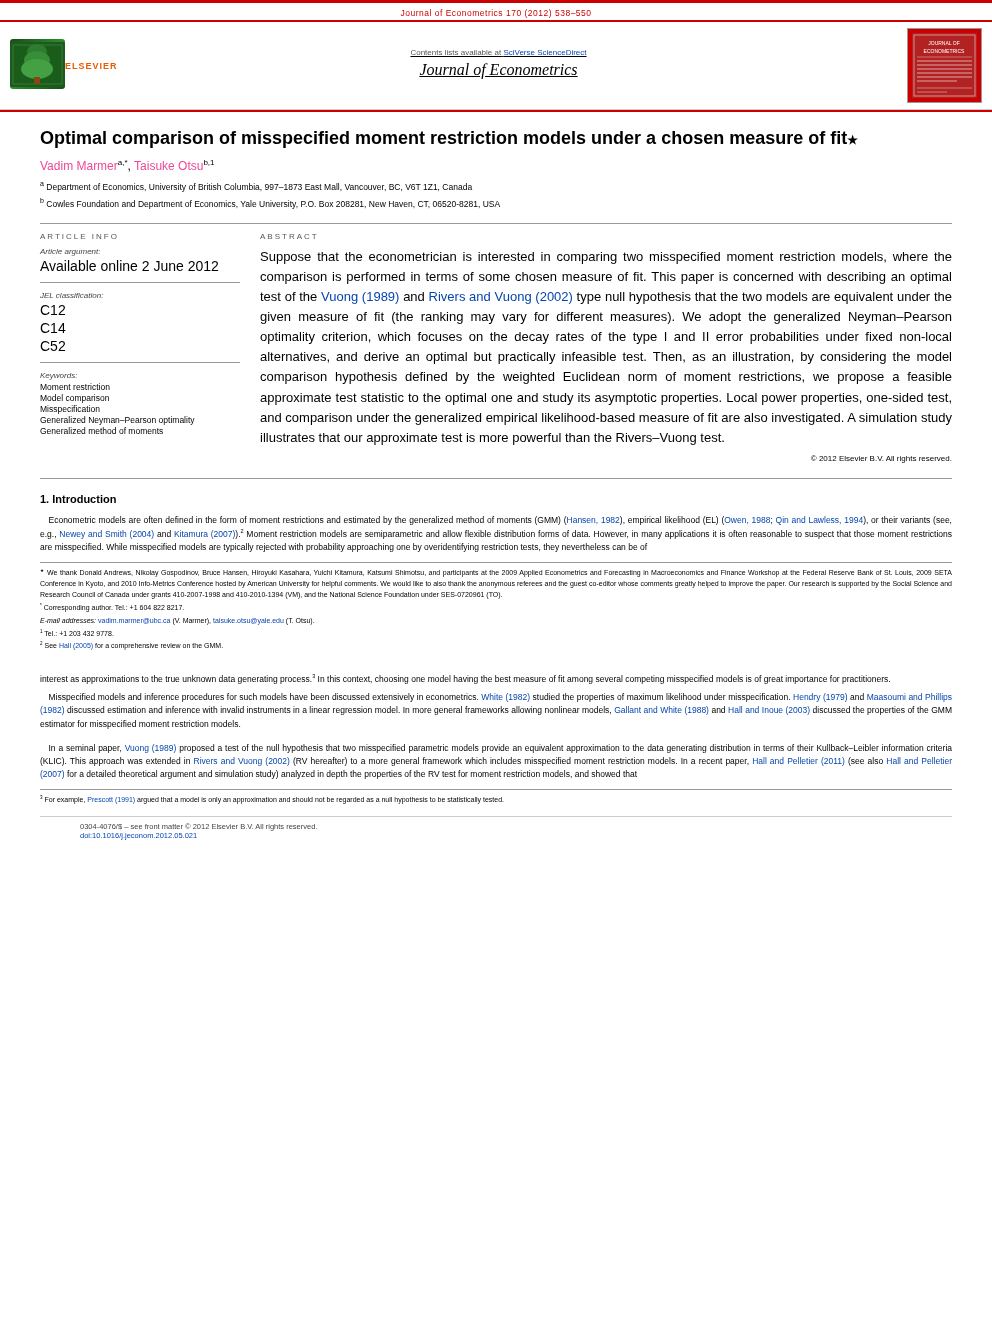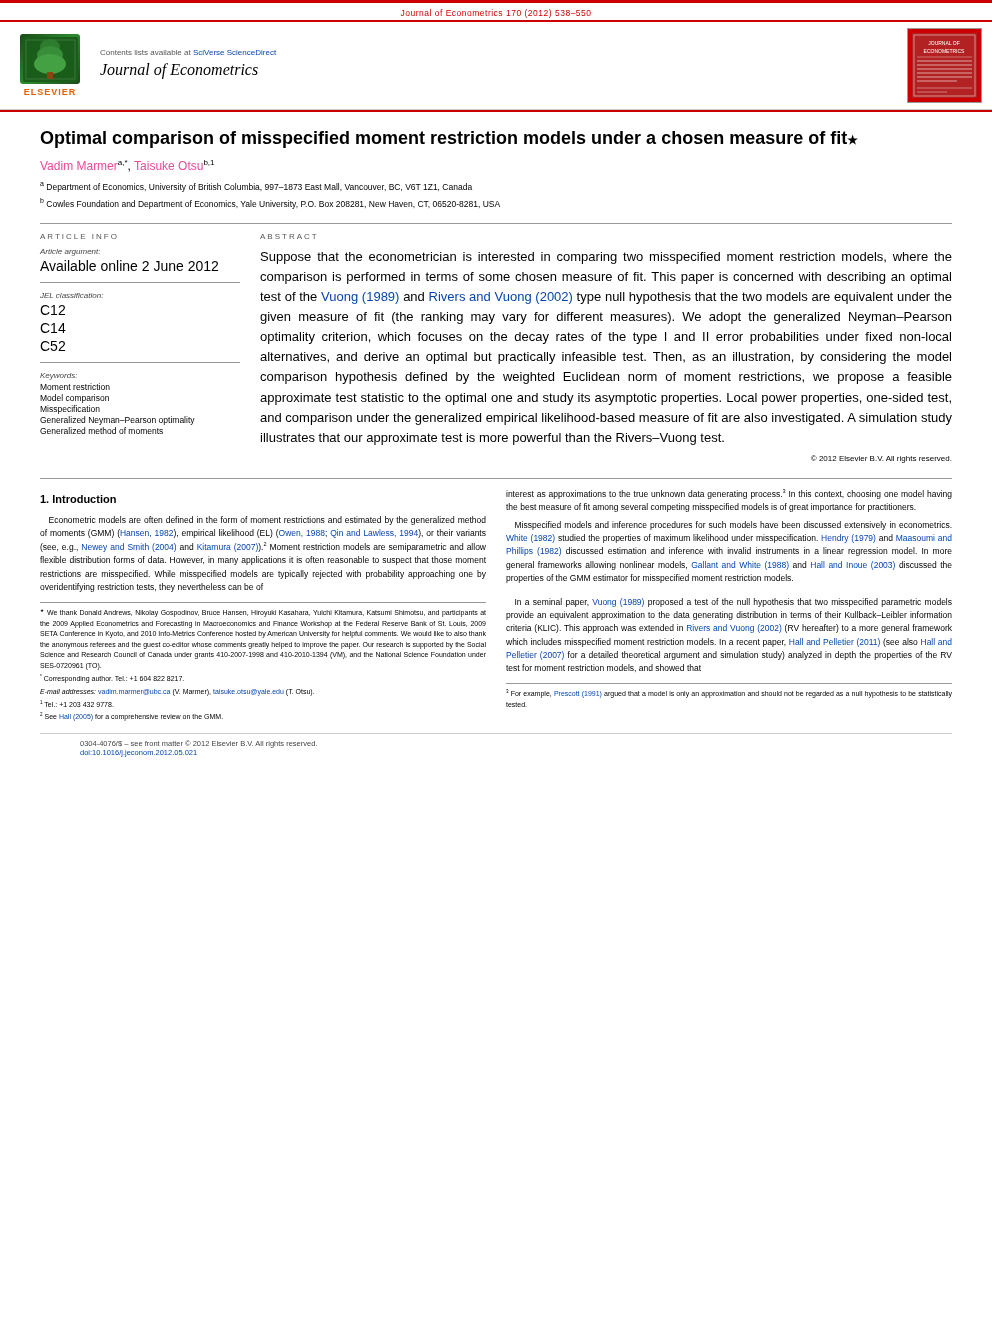--- a/index.html
+++ b/index.html
@@ -28,21 +28,21 @@
 
     .header-area {
       display: flex;
       align-items: center;
       justify-content: space-between;
       border-bottom: 1px solid #ccc;
       padding: 6px 10px;
     }
     .elsevier-logo {
       display: flex;
-      flex-direction: column;
+      flex-direction: row;
       align-items: center;
       width: 80px;
     }
     .elsevier-logo .logo-img {
       width: 60px;
       height: 50px;
       background: linear-gradient(135deg, #1a4a1a 0%, #2d8a2d 50%, #1a4a1a 100%);
       border-radius: 3px;
       display: flex;
       align-items: center;
@@ -55,22 +55,23 @@
     .elsevier-logo .elsevier-text {
       font-family: Arial, sans-serif;
       font-size: 9px;
       font-weight: bold;
       color: #e85d00;
       letter-spacing: 1px;
     }
 
     .header-center {
       flex: 1;
-      text-align: left;
+      text-align: center;
       padding: 0 10px;
+      text-decoration: underline;
     }
     .header-center .contents-line {
       font-size: 8px;
       font-family: Arial, sans-serif;
       color: #555;
       margin-bottom: 4px;
     }
     .header-center .contents-line a {
       color: #0645ad;
       text-decoration: none;
@@ -232,20 +233,21 @@
       text-align: right;
       margin-top: 6px;
       color: #000;
     }
 
     
     .body-two-col {
       display: flex;
       gap: 20px;
       margin-bottom: 10px;
+      flex-direction: column;
     }
     .body-col {
       flex: 1;
       font-size: 8.5px;
       font-family: Arial, sans-serif;
       line-height: 1.55;
       text-align: justify;
     }
     .body-col a {
       color: #0645ad;

